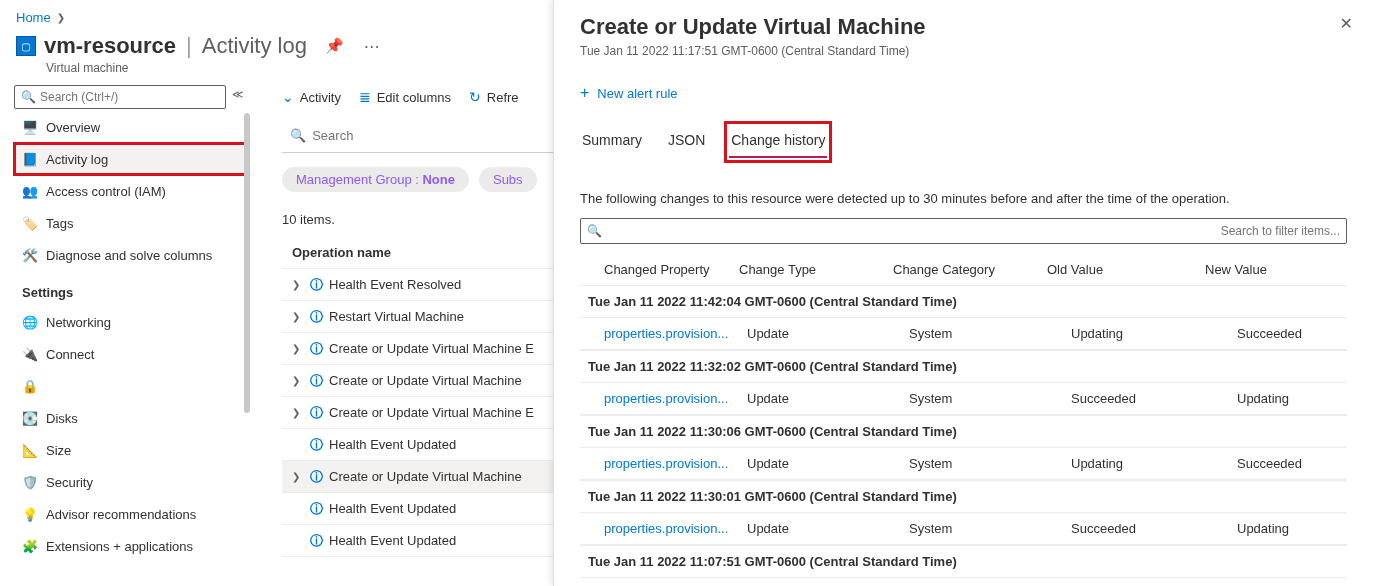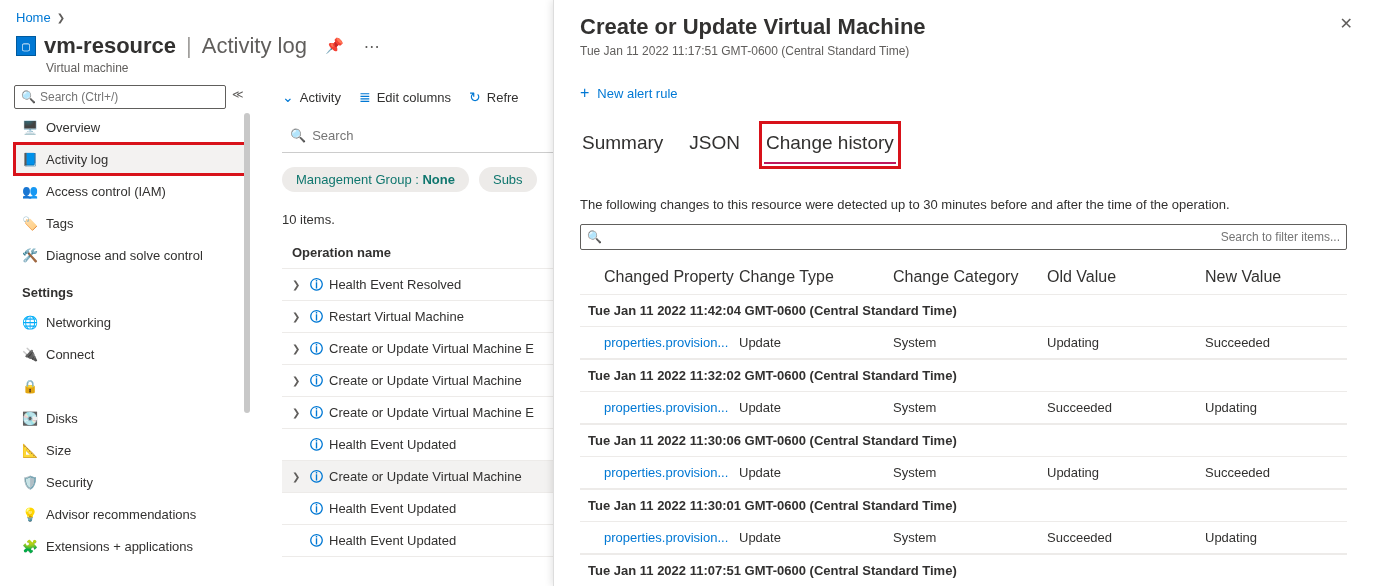--- a/index.html
+++ b/index.html
@@ -34,53 +34,53 @@
 
 .content { flex: 1; padding: 4px 0 0 30px; position: relative; }
 .toolbar { display: flex; align-items: center; gap: 18px; margin-bottom: 14px; }
 .tool-item { display: flex; align-items: center; gap: 6px; color: #323130; font-size: 13px; }
 .tool-item .tico { color: #0078d4; font-size: 14px; }
 .search-wide { border: 1px solid #ccc; border-top: none; border-left: none; border-right: none; height: 34px; display: flex; align-items: center; padding: 0 8px; width: 100%; margin-bottom: 14px; }
 .search-wide .sico { color: #605e5c; margin-right: 6px; }
 .search-wide input { border: none; outline: none; font-size: 13px; flex: 1; }
 
 .filters { display: flex; gap: 10px; margin-bottom: 20px; }
-.pill { background: #edebe9; border-radius: 14px; padding: 5px 14px; font-size: 13px; color: #0f766e; }
+.pill { background: #edebe9; border-radius: 14px; padding: 5px 14px; font-size: 13px; color: #8b5cf6; }
 .pill .pval { font-weight: 600; }
 
 .count-row { font-size: 13px; margin-bottom: 10px; }
 .op-header { font-weight: 600; font-size: 13px; padding: 8px 10px; border-bottom: 1px solid #edebe9; }
 .op-row { display: flex; align-items: center; height: 32px; padding: 0 10px; border-bottom: 1px solid #edebe9; font-size: 13px; gap: 6px; }
 .op-row.selected { background: #f3f2f1; }
 .op-chev { width: 12px; color: #605e5c; font-size: 10px; }
 .op-info { color: #0078d4; font-size: 13px; font-weight: bold; }
 
 .details-panel { position: absolute; top: 0; right: 0; bottom: 0; width: 820px; background: #fff; border-left: 1px solid #ddd; box-shadow: -1px 0 8px rgba(0,0,0,.12); padding: 14px 26px 0; overflow: hidden; }
 .dp-close { position: absolute; top: 14px; right: 20px; font-size: 16px; color: #605e5c; cursor: pointer; }
 .dp-title { font-size: 22px; font-weight: 600; }
 .dp-time { font-size: 12px; color: #605e5c; margin-top: 4px; }
 .dp-alert { display: flex; align-items: center; gap: 8px; color: #0078d4; margin-top: 26px; font-size: 13px; }
 .dp-alert .plus { font-size: 16px; }
 .dp-tabs { display: flex; gap: 22px; margin-top: 24px; border-bottom: 1px solid transparent; }
-.dp-tab { padding: 6px 2px 8px; font-size: 19px; cursor: pointer; }
+.dp-tab { padding: 6px 2px 8px; font-size: 14px; cursor: pointer; }
 .dp-tab.active { border-bottom: 2px solid #be185d; }
 .red-outline { outline: 3px solid #d8121a; outline-offset: 2px; }
 .dp-desc { margin-top: 32px; font-size: 13px; color: #323130; }
 .dp-search { margin-top: 12px; border: 1px solid #605e5c; border-radius: 2px; height: 26px; display: flex; align-items: center; padding: 0 6px; }
 .dp-search .sico { color: #605e5c; margin-right: 4px; font-size: 12px; }
 .dp-search input { border: none; outline: none; flex: 1; font-size: 12px; text-align: right; }
 .dp-table { margin-top: 10px; }
-.dp-th { display: flex; padding: 8px 0 8px 24px; font-size: 16px; color: #323130; font-weight: 400; }
+.dp-th { display: flex; padding: 8px 0 8px 24px; font-size: 13px; color: #323130; font-weight: 400; }
 .col-prop { width: 135px; }
 .col-type { width: 154px; }
 .col-cat  { width: 154px; }
 .col-old  { width: 158px; }
 .col-new  { flex: 1; }
 .dp-group-hdr { font-weight: 600; font-size: 13px; padding: 8px 0 8px 8px; border-bottom: 1px solid #edebe9; border-top: 1px solid #edebe9; }
-.dp-row { display: flex; align-items: center; padding: 8px 0 8px 24px; font-size: 13px; border-bottom: 1px solid #edebe9; }
+.dp-row { display: flex; align-items: center; padding: 8px 0 8px 24px; font-size: 13px; border-bottom: 1px solid #edebe9; gap: 8px; }
 .dp-row .prop { color: #0078d4; width: 135px; overflow: hidden; text-overflow: ellipsis; white-space: nowrap; }
 </style>
 </head>
 <body>
 
 <div class="breadcrumb">
   <span>Home</span>
   <span class="chev">❯</span>
 </div>
 
@@ -114,21 +114,21 @@
           <div class="nav-item">
             <span class="nav-icon">👥</span>
             <span>Access control (IAM)</span>
           </div>
           <div class="nav-item">
             <span class="nav-icon">🏷️</span>
             <span>Tags</span>
           </div>
           <div class="nav-item">
             <span class="nav-icon">🛠️</span>
-            <span>Diagnose and solve control</span>
+            <span>Diagnose and solve columns</span>
           </div>
         </div>
       <div class="nav-section">Settings</div>
       <div id="side-settings">
           <div class="nav-item">
             <span class="nav-icon">🌐</span>
             <span>Networking</span>
           </div>
           <div class="nav-item">
             <span class="nav-icon">🔌</span>

